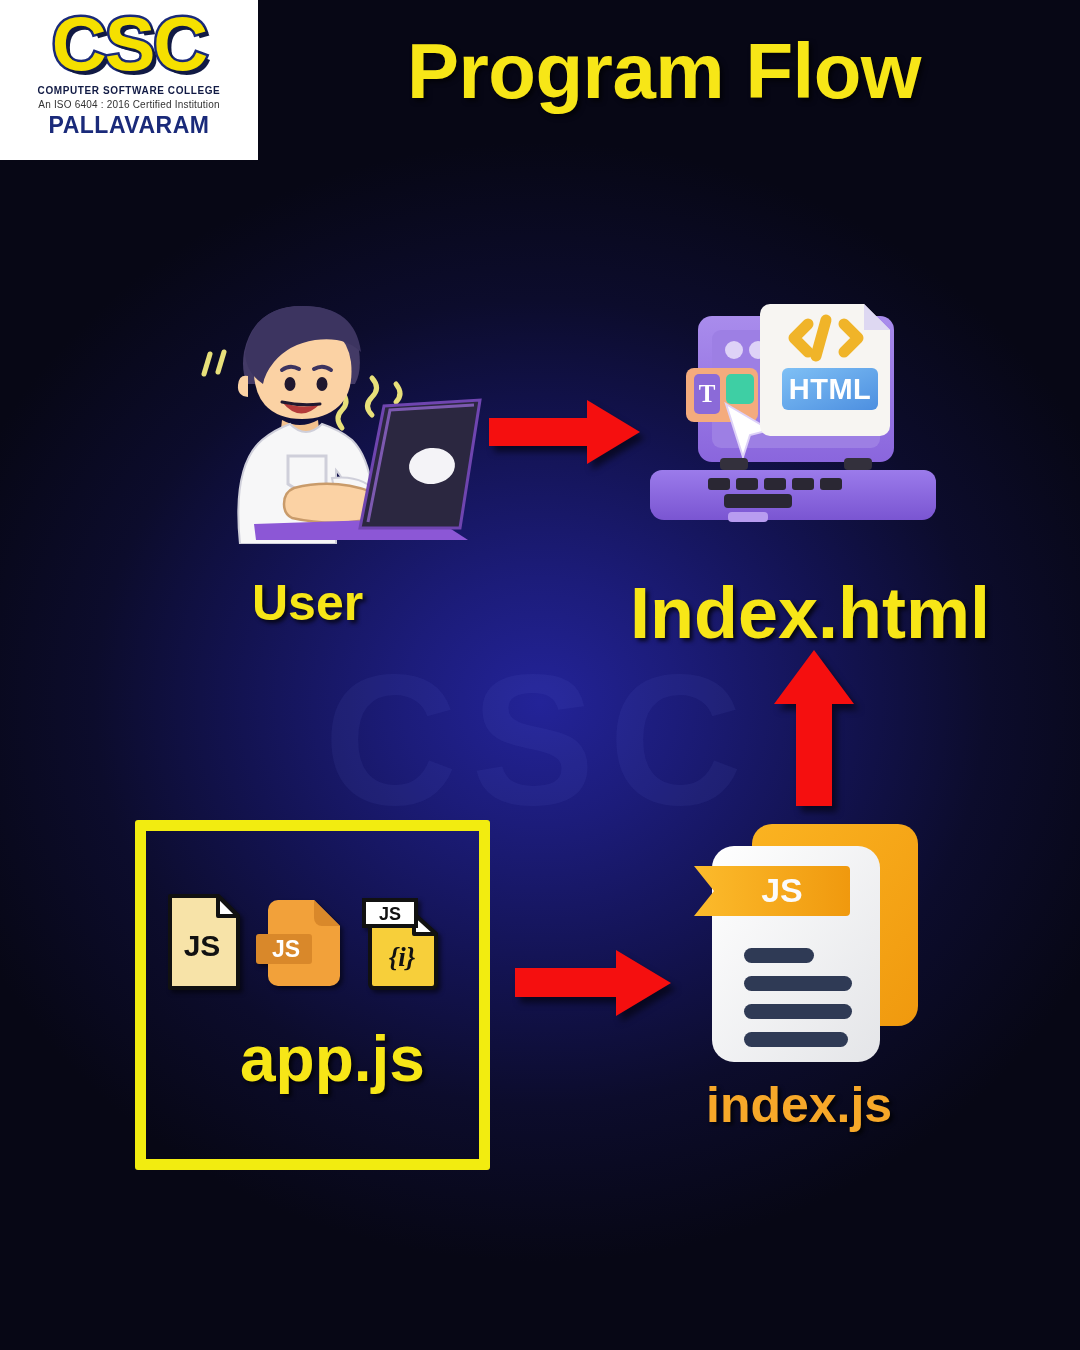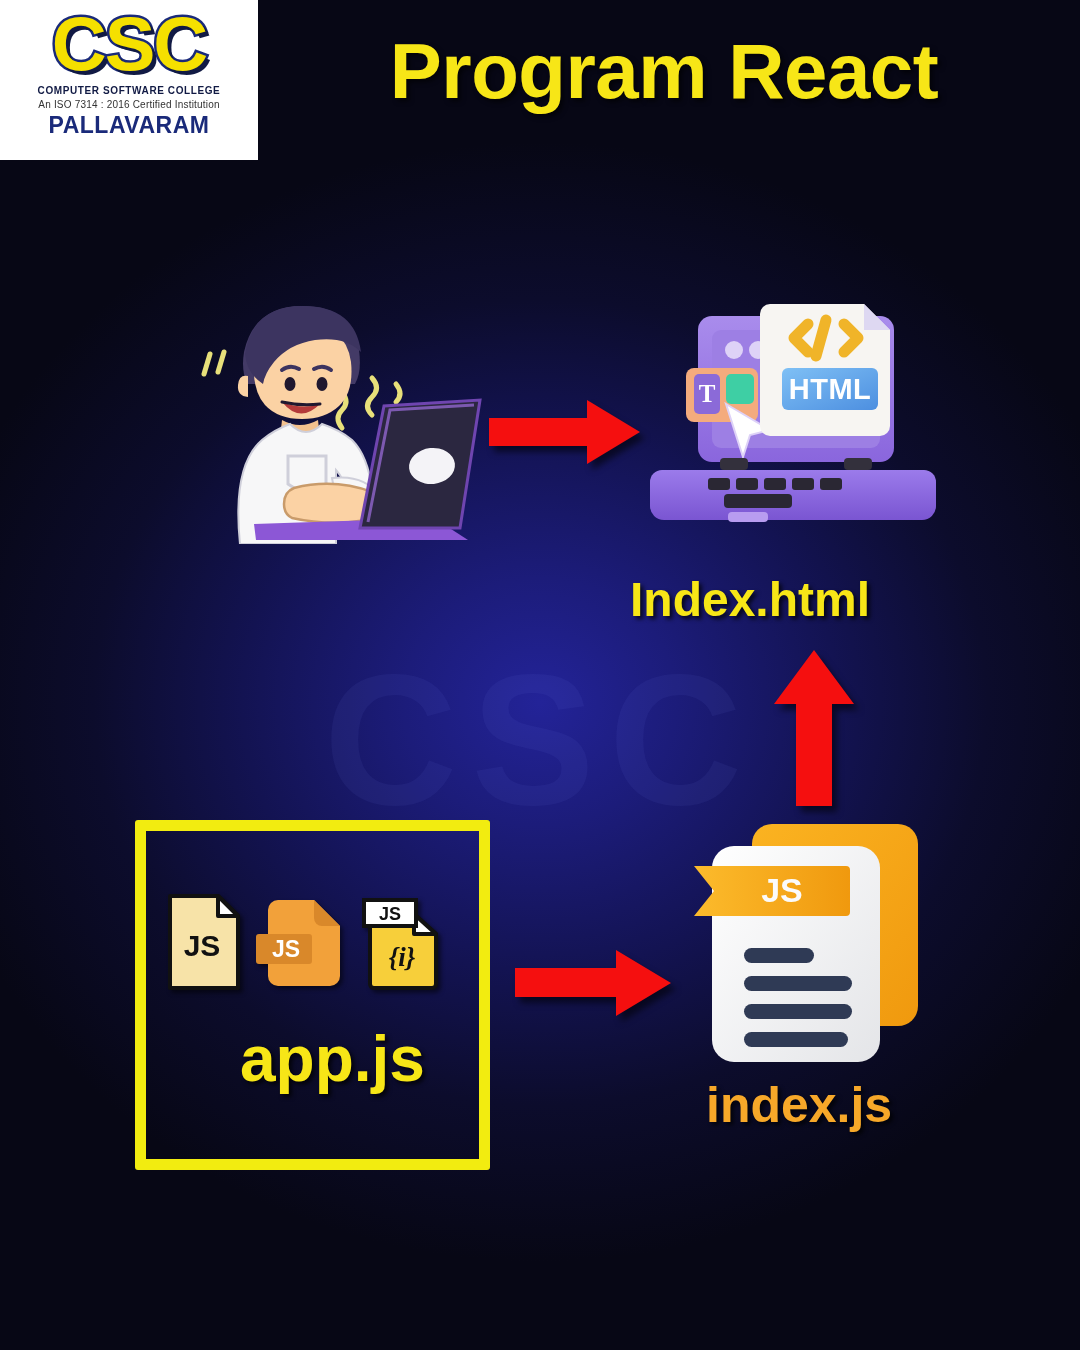--- a/index.html
+++ b/index.html
@@ -55,21 +55,21 @@
     letter-spacing:-0.5px;
   }
   .title .l2{display:block;margin-left:-10px;}
   
   .label{
     position:absolute;font-weight:bold;color:#f7e617;
     text-shadow:3px 3px 4px rgba(0,0,0,0.75);
     white-space:nowrap;
   }
   #label-user{left:252px;top:574px;font-size:50px;}
-  #label-indexhtml{left:630px;top:572px;font-size:48px;}
+  #label-indexhtml{left:630px;top:572px;font-size:72px;}
   #label-appjs{left:240px;top:1022px;font-size:64px;}
   #label-indexjs{left:706px;top:1076px;font-size:50px;color:#f7a829;}
   
   .arrow-r{position:absolute;filter:drop-shadow(5px 6px 3px rgba(0,0,0,0.55));}
   #arrow-user-html{left:487px;top:398px;width:155px;height:68px;}
   #arrow-app-index{left:513px;top:948px;width:160px;height:70px;}
   #arrow-index-html{left:772px;top:648px;width:84px;height:160px;}
   
   .person{position:absolute;left:182px;top:292px;width:300px;height:252px;}
   
@@ -97,26 +97,26 @@
 </head>
 <body>
 
 <div class="stage">
 
   <div class="watermark">CSC</div>
 
   <div class="logo-box">
     <div class="logo-csc">CSC</div>
     <div class="logo-sub1">COMPUTER SOFTWARE COLLEGE</div>
-    <div class="logo-sub2">An ISO 7314 : 2016 Certified Institution</div>
+    <div class="logo-sub2">An ISO 6404 : 2016 Certified Institution</div>
     <div class="logo-sub3">PALLAVARAM</div>
   </div>
 
   <div class="title">
-    <span class="l2">Program React</span>
+    <span class="l2">Program Flow</span>
   </div>
 
   <svg class="person" viewBox="0 0 300 252">
 
     <g stroke="#e8e07a" stroke-width="5" stroke-linecap="round" fill="none">
       <path d="M28 62 L22 82"></path>
       <path d="M42 60 L36 80"></path>
     </g>
 
     <g stroke="#e8e07a" stroke-width="5" stroke-linecap="round" fill="none">
@@ -213,20 +213,21 @@
       <rect x="62" y="186" width="22" height="12" rx="3"></rect>
       <rect x="90" y="186" width="22" height="12" rx="3"></rect>
       <rect x="118" y="186" width="22" height="12" rx="3"></rect>
       <rect x="146" y="186" width="22" height="12" rx="3"></rect>
       <rect x="174" y="186" width="22" height="12" rx="3"></rect>
       <rect x="78" y="202" width="68" height="14" rx="4"></rect>
     </g>
     <rect x="82" y="220" width="40" height="10" rx="4" fill="#b89cf0"></rect>
   </svg>
 
+  <div class="label" id="label-user">User</div>
   <div class="label" id="label-indexhtml">Index.html</div>
 
   <svg class="arrow-r" id="arrow-user-html" viewBox="0 0 155 68">
     <path d="M2 20 L100 20 L100 2 L153 34 L100 66 L100 48 L2 48 Z" fill="#f50f0f"></path>
   </svg>
   <svg class="arrow-r" id="arrow-app-index" viewBox="0 0 160 70">
     <path d="M2 20 L103 20 L103 2 L158 35 L103 68 L103 49 L2 49 Z" fill="#f50f0f"></path>
   </svg>
   <svg class="arrow-r" id="arrow-index-html" viewBox="0 0 84 160">
     <path d="M42 2 L82 56 L60 56 L60 158 L24 158 L24 56 L2 56 Z" fill="#f50f0f"></path>

